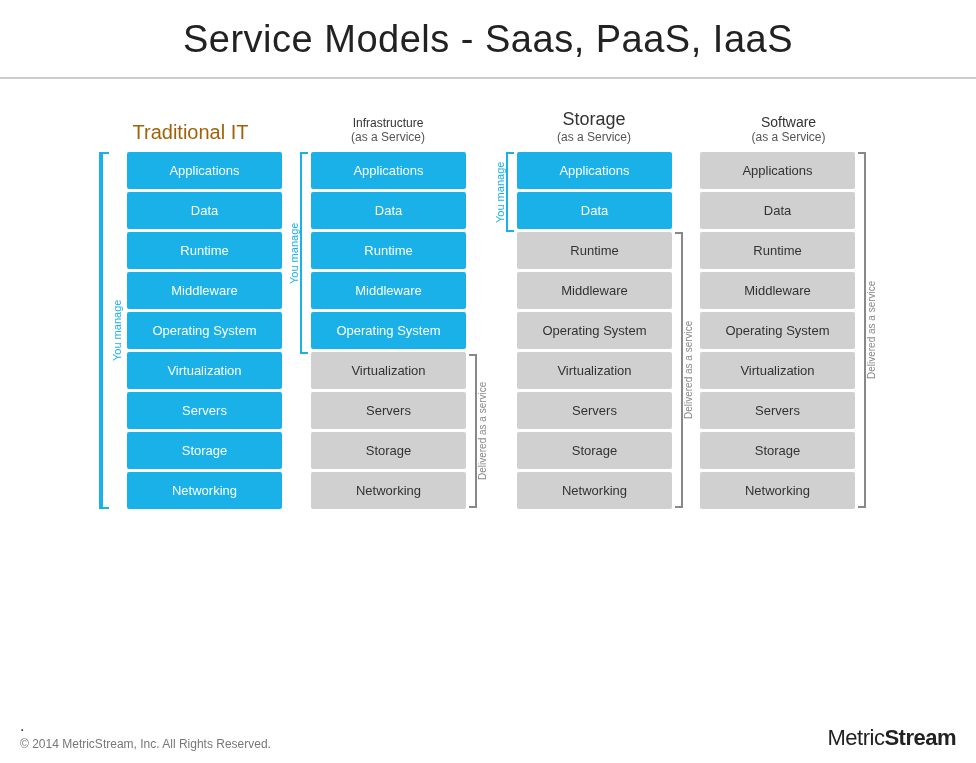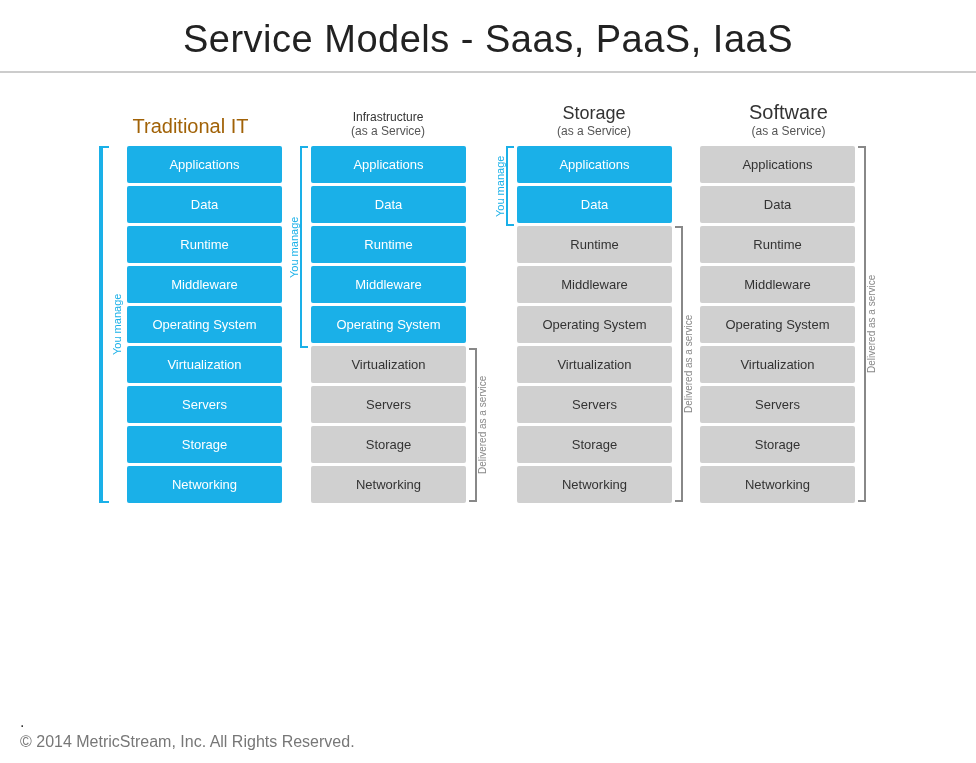--- a/index.html
+++ b/index.html
@@ -15,21 +15,21 @@
     .page-container {
       width: 976px;
       height: 763px;
       background: #fff;
       position: relative;
       padding: 0;
     }
 
     .title-section {
       text-align: center;
-      padding: 18px 0 10px 0;
+      padding: 18px 0 16px 0;
       border-bottom: 2px solid #ccc;
       margin-bottom: 10px;
     }
 
     .main-title {
       font-size: 38px;
       font-weight: 300;
       color: #222;
       letter-spacing: 0.5px;
     }
@@ -253,21 +253,21 @@
           <div style="display:flex; flex-direction:row; align-items:stretch; height:276px;">
             <div style="width:8px; border-right:2px solid #888; border-top:2px solid #888; border-bottom:2px solid #888;"></div>
             <div class="rotated-label-gray" style="font-size:10px;">Delivered as a service</div>
           </div>
         </div>
       </div>
     </div>
 
     <div class="col-block">
       <div class="column-header">
-        <span class="title-main" style="font-size:20px; font-weight:400; color:#333;">Software</span>
+        <span class="title-main" style="font-size:14px; font-weight:400; color:#333;">Software</span>
         <span class="title-sub">(as a Service)</span>
       </div>
       <div class="col-body">
 
         <div class="stack">
           <div class="stack-item gray">Applications</div>
           <div class="stack-item gray">Data</div>
           <div class="stack-item gray">Runtime</div>
           <div class="stack-item gray">Middleware</div>
           <div class="stack-item gray">Operating System</div>
@@ -284,17 +284,20 @@
           </div>
         </div>
       </div>
     </div>
 
   </div>
 
   <div class="footer">
     <div>
       <div style="font-size:16px; color:#333; margin-bottom:2px;">.</div>
-      <div style="font-size:16px; color:#777;">© 2014 MetricStream, Inc. All Rights Reserved.</div>
+      <div style="font-size:12px; color:#777;">© 2014 MetricStream, Inc. All Rights Reserved.</div>
+    </div>
+    <div style="font-size:22px; color:#222; font-weight:300; letter-spacing:-0.5px;">
+      <span>Metric</span><strong style="font-weight:700;">Stream</strong>
     </div>
   </div>
 
 </div>
 
 </body></html>

